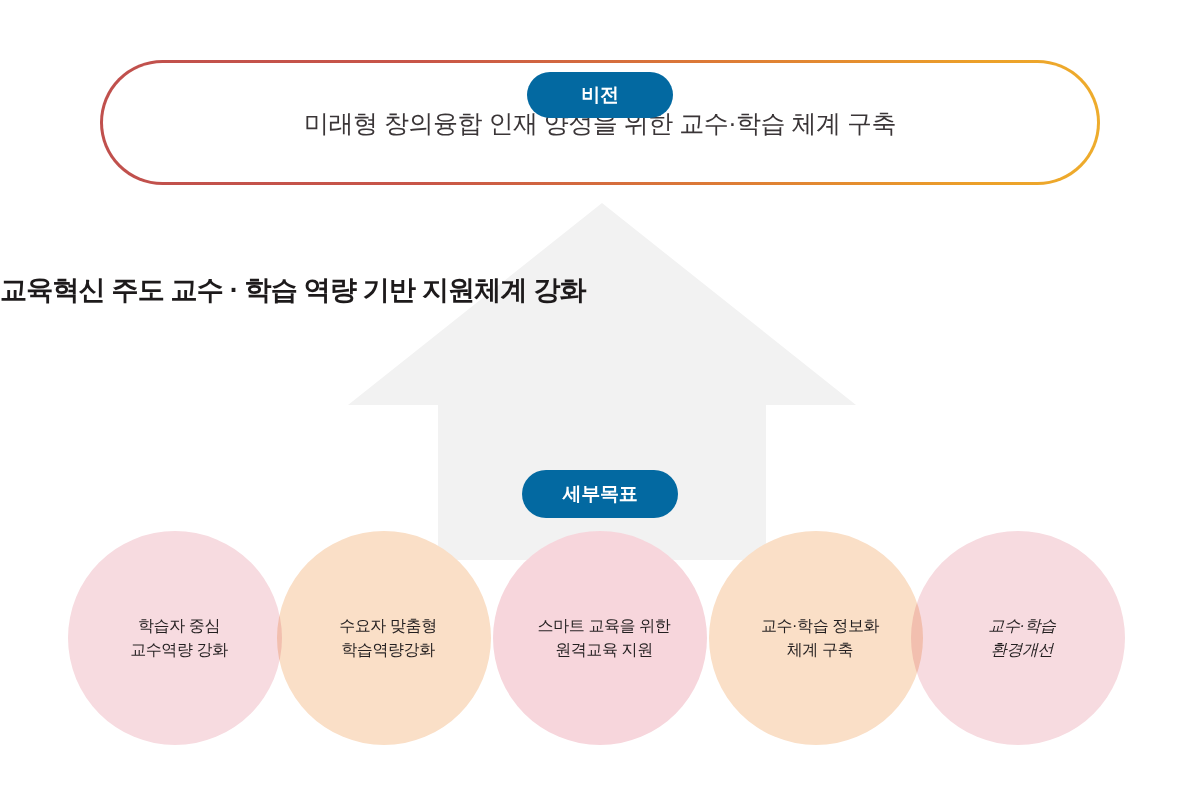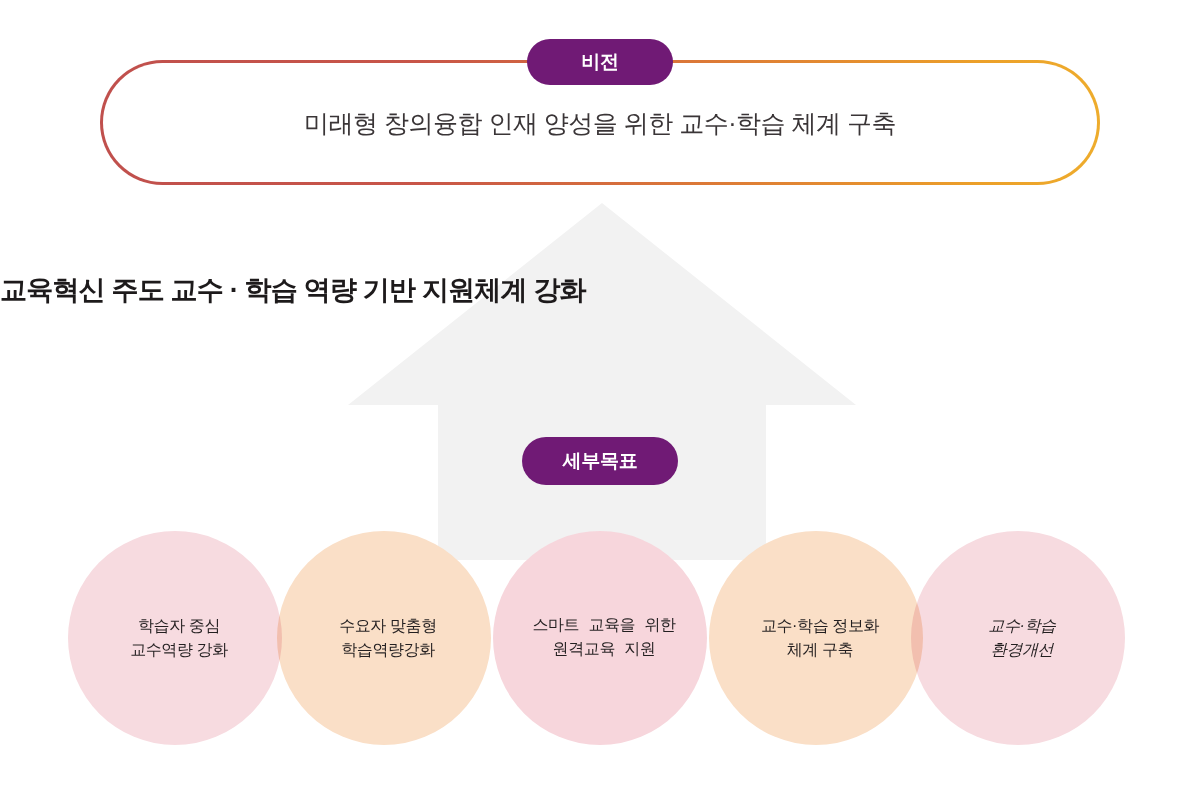--- a/index.html
+++ b/index.html
@@ -55,25 +55,26 @@
     white-space: nowrap;
   }
 
   
   .badge {
     position: absolute;
     display: flex;
     align-items: center;
     justify-content: center;
     border-radius: 999px;
-    background: #701a75;
+    background: #0369a1;
     color: #ffffff;
     font-weight: 700;
     letter-spacing: -0.3px;
     box-sizing: border-box;
+    margin-top: 33px;
   }
   .badge-vision {
     left: 527px;
     top: 39px;
     width: 146px;
     height: 46px;
     font-size: 19px;
     z-index: 5;
   }
   .badge-subgoal {
@@ -173,21 +174,21 @@
       <div class="circle" style="left: 493px; top: 531px; width: 214px; height: 214px; background: rgb(247, 214, 220);"></div>
       <div class="circle" style="left: 709px; top: 531px; width: 214px; height: 214px; background: rgb(250, 223, 199);"></div>
       <div class="circle" style="left: 911px; top: 531px; width: 214px; height: 214px; background: rgb(247, 219, 224);"></div>
     </div>
 
   <div class="circle-labels" id="circle-text">
       <div class="circle-label-pos" style="left: 175px; top: 638px;">학습자 중심
 교수역량 강화</div>
       <div class="circle-label-pos" style="left: 384px; top: 638px;">수요자 맞춤형
 학습역량강화</div>
-      <div class="circle-label-pos" style="left: 600px; top: 638px; font-family: Liberation Mono, monospace;">스마트 교육을 위한
+      <div class="circle-label-pos" style="left: 600px; top: 638px;">스마트 교육을 위한
 원격교육 지원</div>
       <div class="circle-label-pos" style="left: 816px; top: 638px;">교수·학습 정보화
 체계 구축</div>
       <div class="circle-label-pos" style="left: 1018px; top: 638px; font-style: italic;">교수·학습
 환경개선</div>
     </div>
 
 </div>
 
 </body></html>

